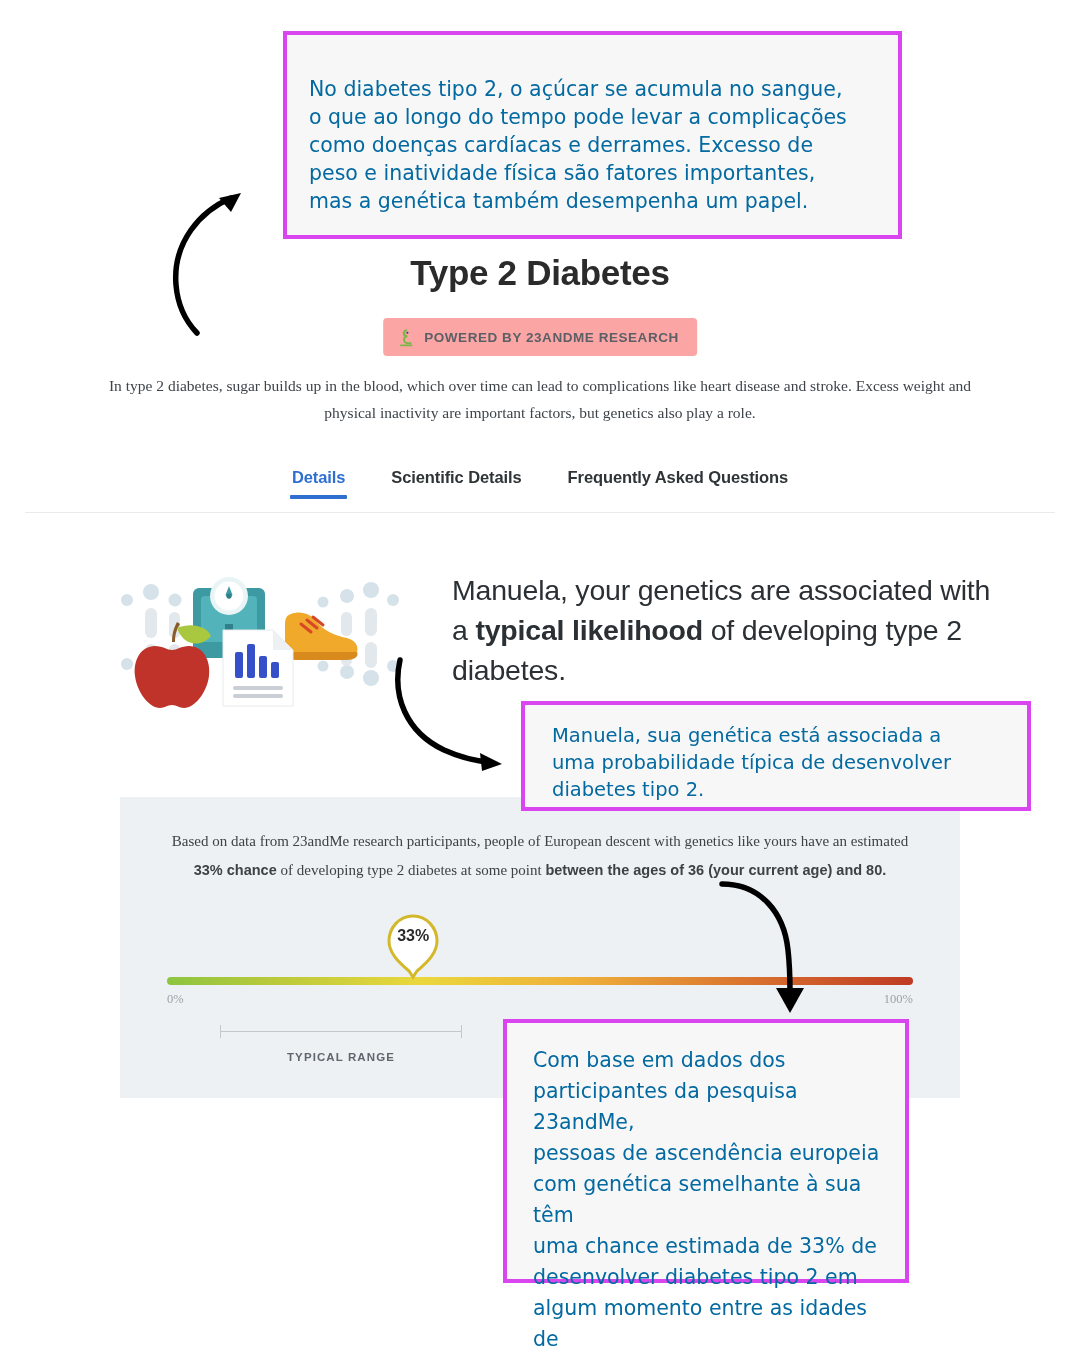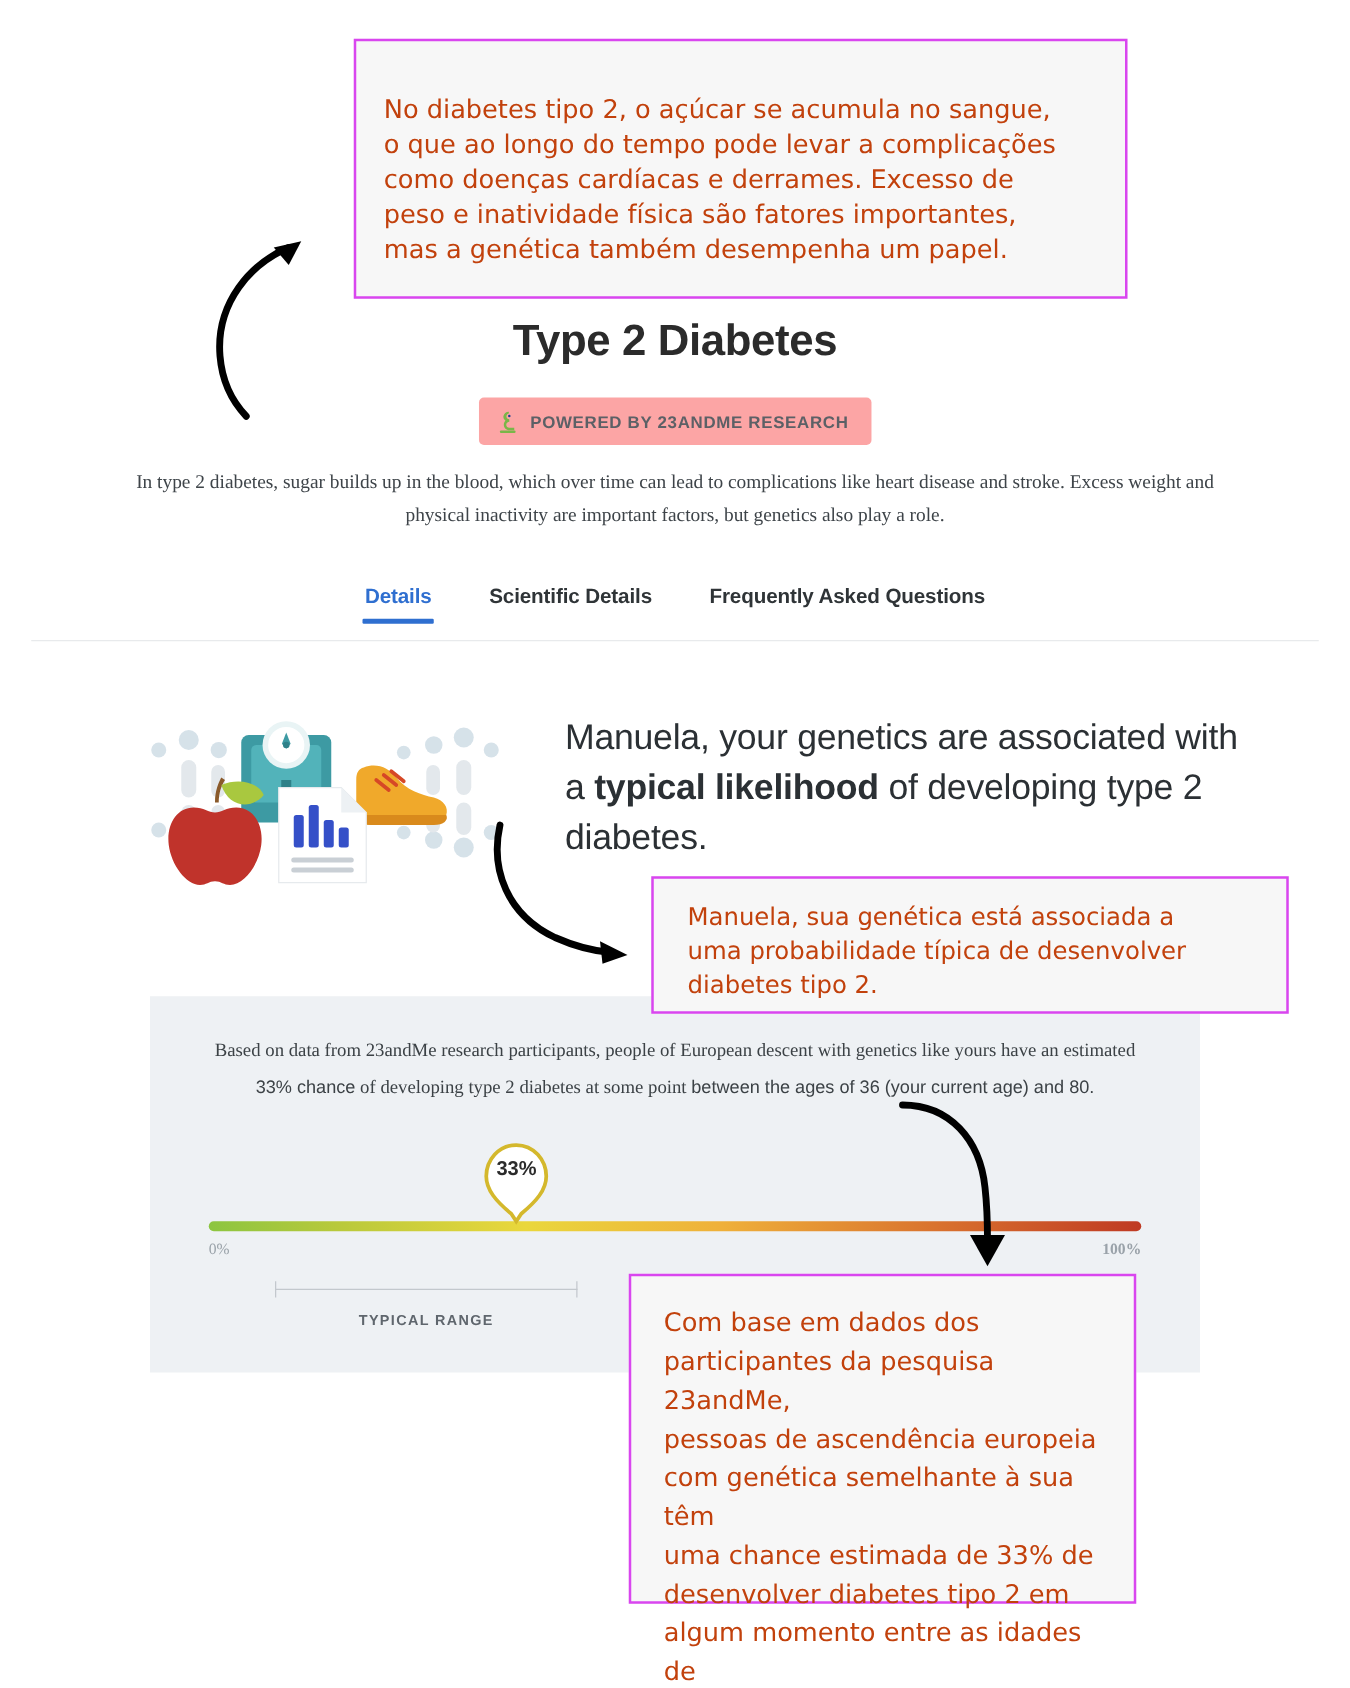--- a/index.html
+++ b/index.html
@@ -72,34 +72,34 @@
     position: absolute; left: 120px; top: 797px;
     width: 840px; height: 301px;
     background: #eef1f4;
   }
   .stats-text {
     position: absolute; left: 50%; top: 30px; transform: translateX(-50%);
     width: 760px; text-align: center;
     font-size: 15px; line-height: 29px; color: #3c4246;
     font-family: "Liberation Serif", serif;
   }
-  .stats-text b { font-family: "Liberation Sans", sans-serif; font-weight: normal; font-size: 14.5px; margin-top: 16px; }
+  .stats-text b { font-family: "Liberation Sans", sans-serif; font-weight: bold; font-size: 14.5px; margin-top: 16px; }
 
   
   .gauge { position: absolute; left: 47px; top: 180px; width: 746px; height: 8px; }
   .gauge-bar {
     position: absolute; left: 0; top: 0; width: 100%; height: 8px; border-radius: 4px;
     background: linear-gradient(to right, #8cc540 0%, #b9c93b 14%, #ead73c 34%, #efb03a 55%, #d9722e 78%, #bf3a23 100%);
   }
   .gauge-min, .gauge-max {
     position: absolute; top: 15px; font-size: 12.5px; color: #9aa2a9;
     font-family: "Liberation Serif", serif;
   }
   .gauge-min { left: 0; }
-  .gauge-max { right: 0; font-weight: bold; }
+  .gauge-max { right: 0; }
 
   .marker { position: absolute; top: -63px; transform: translateX(-50%); width: 58px; height: 66px; }
   .marker svg { display: block; width: 58px; height: 66px; }
   .marker .mval {
     position: absolute; left: 0; top: 13px; width: 58px; text-align: center;
     font-size: 16px; font-weight: bold; color: #2b2b2b;
   }
 
   
   .trange { position: absolute; left: 100px; top: 228px; width: 242px; height: 44px; }
@@ -107,22 +107,22 @@
   .trange .cap { position: absolute; top: 0; width: 1px; height: 13px; background: #c3c8cd; }
   .trange .cap.l { left: 0; }
   .trange .cap.r { right: 0; }
   .trange .lbl {
     position: absolute; left: 0; top: 26px; width: 100%; text-align: center;
     font-size: 11.5px; font-weight: bold; letter-spacing: 1.1px; color: #5f666d;
   }
 
   
   .note {
-    position: absolute; background: #f7f7f7; border: 2px solid #d946ef;
-    font-family: "DejaVu Sans", sans-serif; color: #c2410c;
+    position: absolute; background: #f7f7f7; border: 4px solid #d946ef;
+    font-family: "DejaVu Sans", sans-serif; color: #0369a1;
   }
   .note .body { white-space: pre-line; }
   .note-1 { left: 283px; top: 31px; width: 619px; height: 208px; padding: 40px 20px 0 22px; }
   .note-1 .body { font-size: 20.5px; line-height: 28px; }
   .note-2 { left: 521px; top: 701px; width: 510px; height: 110px; padding: 17px 18px 0 27px; }
   .note-2 .body { font-size: 19.5px; line-height: 27px; }
   .note-3 { left: 503px; top: 1019px; width: 406px; height: 264px; padding: 22px 16px 0 26px; }
   .note-3 .body { font-size: 20.5px; line-height: 31px; }
 
   .arrow { position: absolute; pointer-events: none; }

